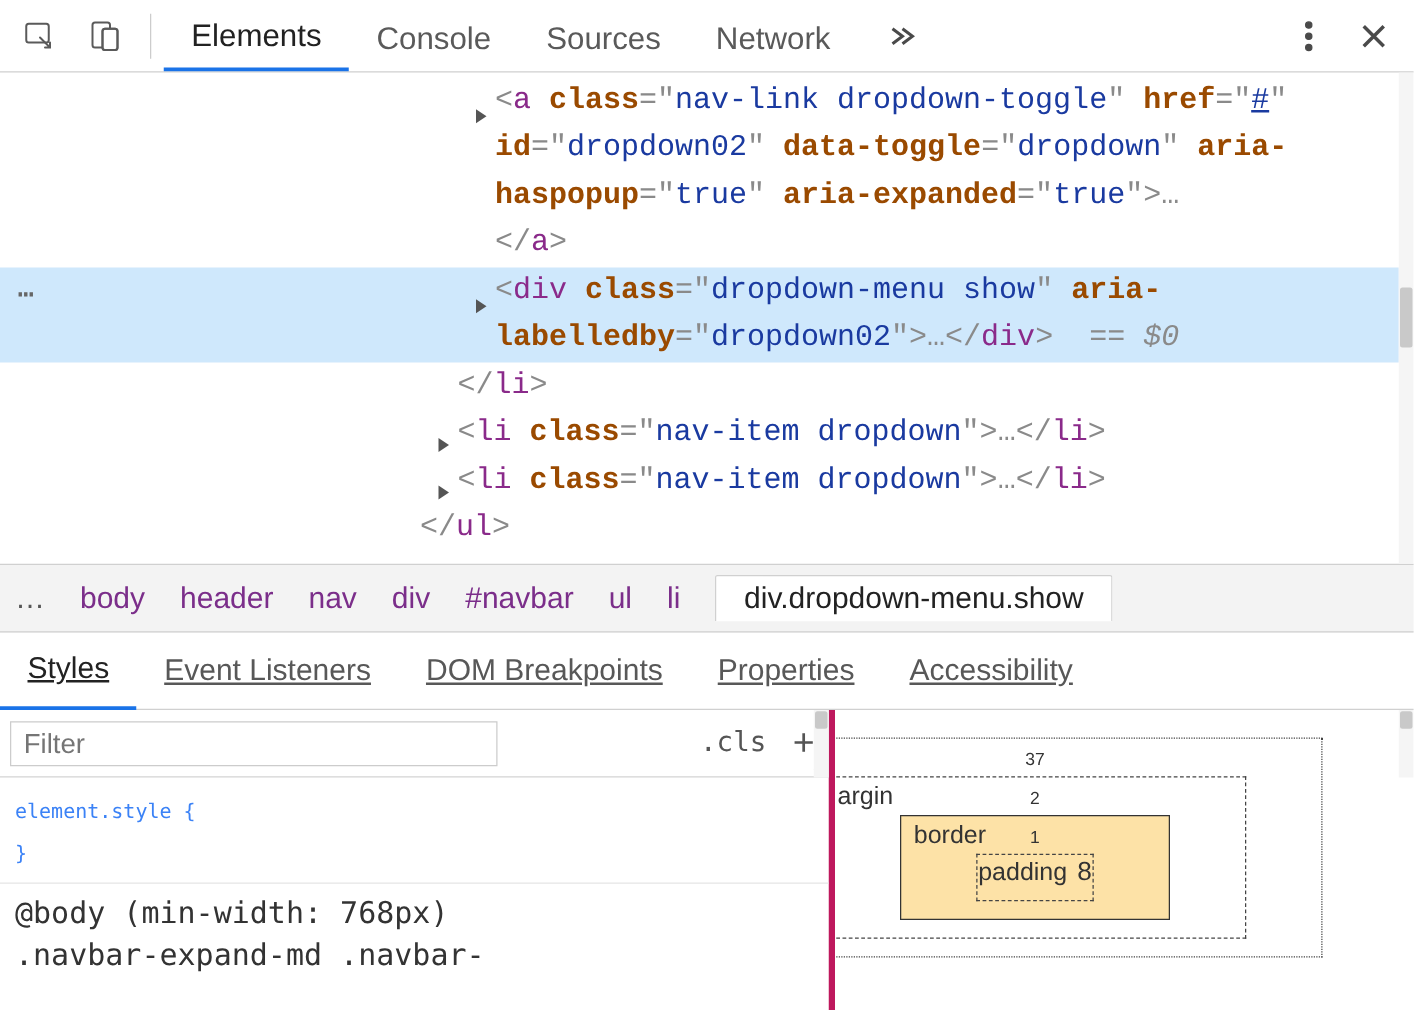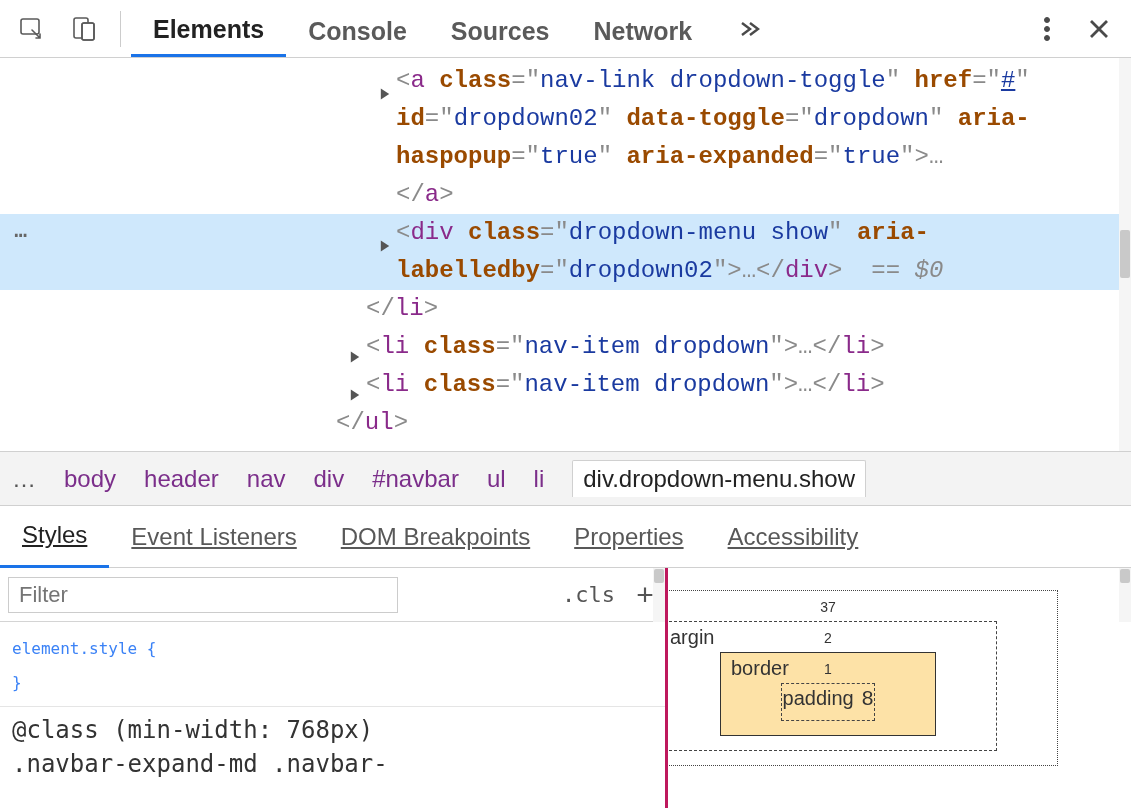--- a/index.html
+++ b/index.html
@@ -41,21 +41,20 @@
   .tabbar { display: flex; align-items: flex-end; height: 100%; }
   .tab {
     padding: 0 22px;
     height: 52px;
     display: flex;
     align-items: center;
     font-size: 25px;
     color: #5a5a5a;
     position: relative;
     cursor: default;
-    font-weight: bold;
   }
   .tab.active {
     color: #222;
     border-bottom: 3px solid #1a73e8;
   }
   .overflow-btn, .menu-btn, .close-btn {
     width: 52px; height: 56px;
     display: flex; align-items: center; justify-content: center;
     color: #5a5a5a;
   }
@@ -138,21 +137,21 @@
     align-items: center;
     padding: 0 12px;
     font-size: 24px;
     color: #555;
     gap: 28px;
     border-bottom: 1px solid #d0d0d0;
   }
   .breadcrumb .crumb { color: #7b2e8a; white-space: nowrap; }
   .breadcrumb .crumb.sel {
     color: #222;
-    padding: 4px 10px;
+    padding: 4px 22px;
     background: #fff;
     border: 1px solid #d0d0d0;
     border-bottom: none;
     border-radius: 2px 2px 0 0;
   }
   .breadcrumb .dots { color: #555; }
 
   
   .bottom-tabs {
     height: 62px;
@@ -174,21 +173,21 @@
 
   
   .styles-sub {
     display: flex;
     height: 240px;
   }
   .styles-left {
     width: 668px;
     display: flex;
     flex-direction: column;
-    border-right: 3px solid #be185d;
+    border-right: 5px solid #be185d;
     position: relative;
   }
   .filter-row {
     display: flex;
     align-items: center;
     height: 54px;
     border-bottom: 1px solid #d4d4d4;
   }
   .filter-input {
     border: 1px solid #ccc;
@@ -459,21 +458,21 @@
       <div class="thumb"></div>
     </div>
 
     <div class="style-block">
       <div>element.style {</div>
       <div>}</div>
     </div>
 
     <div class="style-block2">
       <div class="left">
-        <div>@class (min-width: 768px)</div>
+        <div>@body (min-width: 768px)</div>
         <div>.navbar-expand-md .navbar-</div>
       </div>
     </div>
   </div>
 
   <div class="styles-right">
     <div class="mini-scroll2">
       <div class="thumb"></div>
     </div>
 

